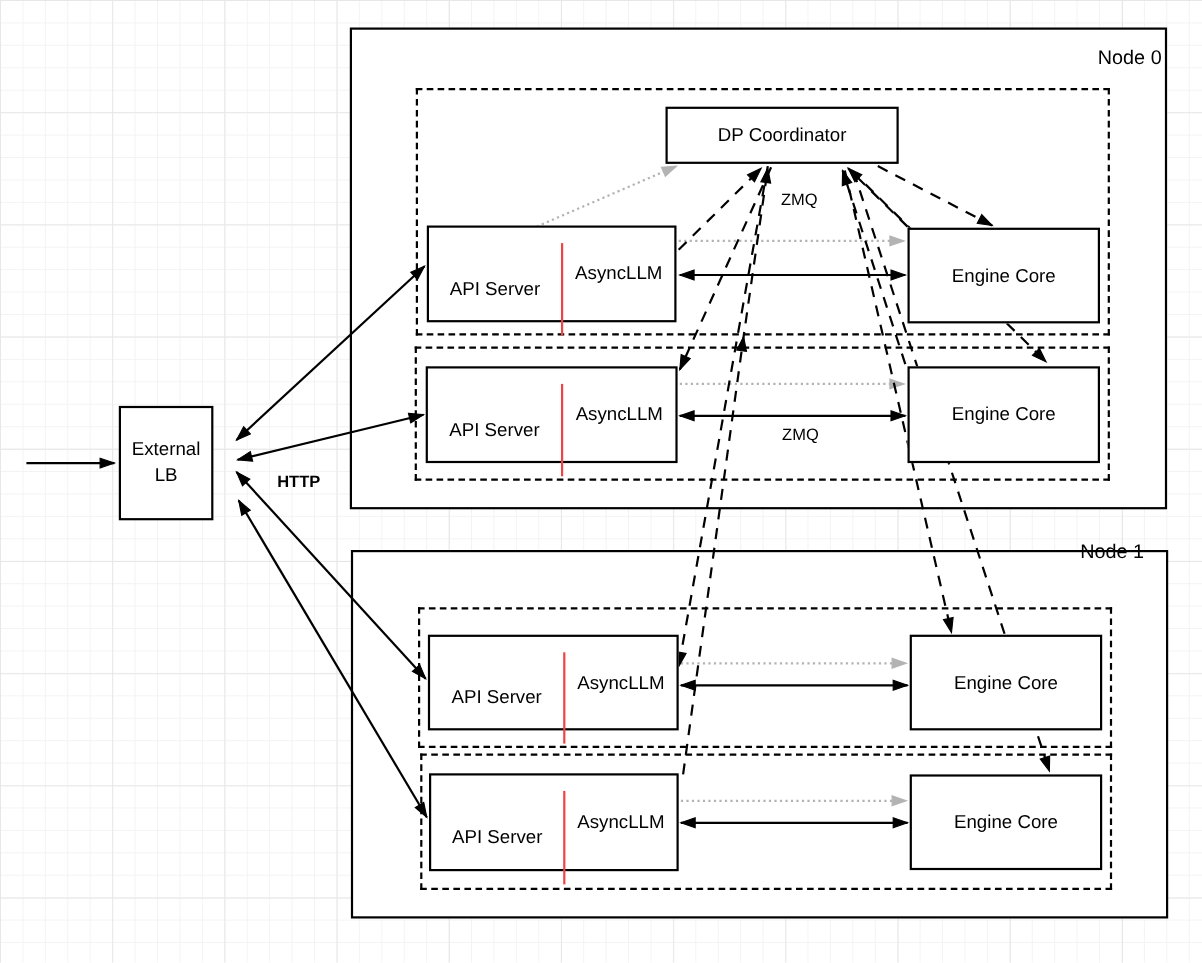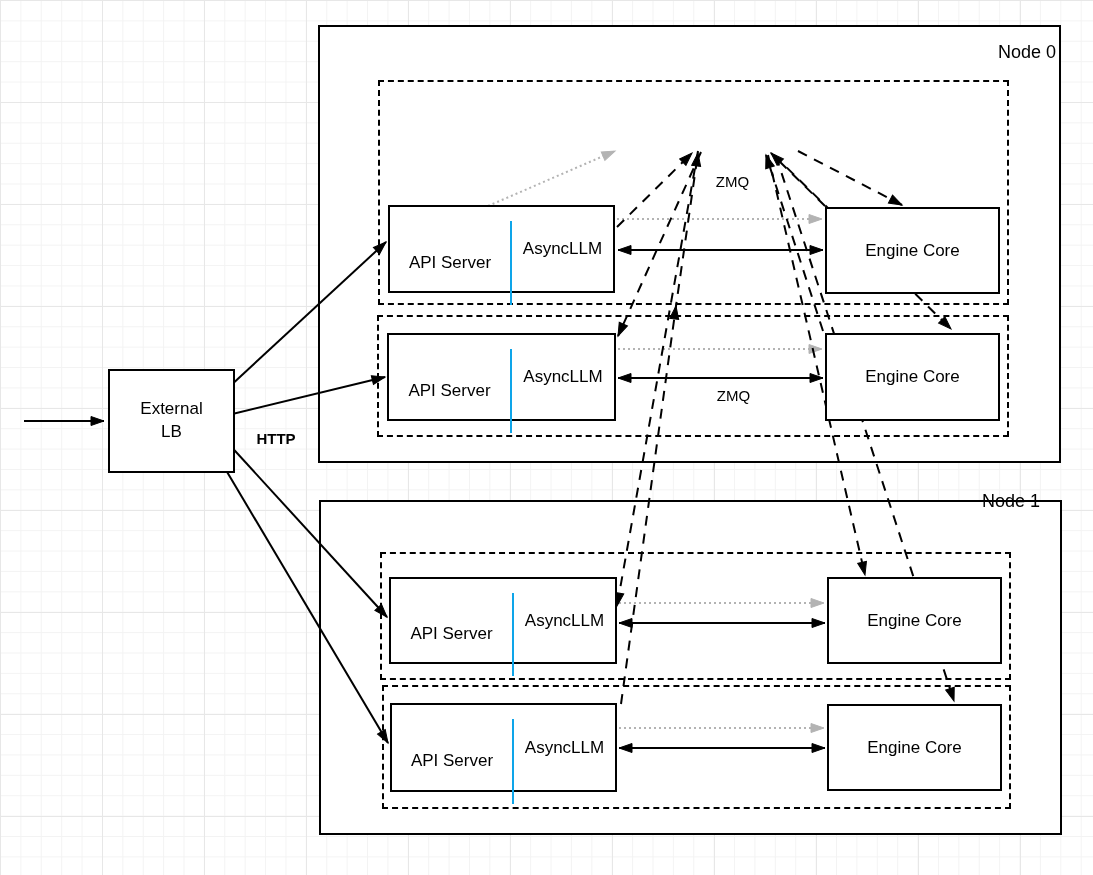--- a/index.html
+++ b/index.html
@@ -20,23 +20,23 @@
   }
   .nodebox{position:absolute;background:#fff;border:2px solid #000;box-sizing:border-box;z-index:1;}
   .dashedbox{position:absolute;border:2px dashed #000;box-sizing:border-box;z-index:2;}
   .node-label{position:absolute;font-size:18px;z-index:2;white-space:nowrap;}
   svg.connectors{position:absolute;left:0;top:0;z-index:3;}
   .box{position:absolute;background:#fff;border:2px solid #000;box-sizing:border-box;
        display:flex;align-items:center;justify-content:center;font-size:17px;z-index:4;
        text-align:center;}
   .split{padding:0;}
   .cell{height:100%;display:flex;align-items:center;justify-content:center;box-sizing:border-box;}
-  .cell.first{border-right:2px solid #0ea5e9;margin-top:27px;}
+  .cell.first{border-right:2px solid #ef4444;margin-top:27px;}
   .lb-box{flex-direction:column;line-height:1.35;}
-  .small-label{position:absolute;font-size:15px;z-index:5;text-align:center;white-space:nowrap;}
+  .small-label{position:absolute;font-size:15px;z-index:5;text-align:left;white-space:nowrap;}
 </style>
 </head>
 <body>
 
 <div id="canvas">
 
   <div class="nodebox" style="left:318px;top:25px;width:743px;height:438px;"></div>
   <div class="nodebox" style="left:319px;top:500px;width:743px;height:335px;"></div>
 
   <div class="node-label" style="left:977px;top:42px;margin-left:21px;">Node 0</div>
@@ -84,22 +84,25 @@
       <path d="M216,418 L385,377" marker-start="url(#mB)" marker-end="url(#mB)"></path>
       <path d="M215,429 L387,617" marker-start="url(#mB)" marker-end="url(#mB)"></path>
       <path d="M217,455 L388,743" marker-start="url(#mB)" marker-end="url(#mB)"></path>
       <path d="M618,250 L823,250" marker-start="url(#mB)" marker-end="url(#mB)"></path>
       <path d="M618,378 L823,378" marker-start="url(#mB)" marker-end="url(#mB)"></path>
       <path d="M619,623 L825,623" marker-start="url(#mB)" marker-end="url(#mB)"></path>
       <path d="M619,748 L825,748" marker-start="url(#mB)" marker-end="url(#mB)"></path>
     </g>
   </svg>
 
+  <div class="box" style="left:605px;top:97px;width:212px;height:52px;">
+    <span>DP Coordinator</span>
+  </div>
 
-  <div class="box lb-box" style="left:108px;top:369px;width:127px;height:104px;">
+  <div class="box lb-box" style="left:108px;top:369px;width:86px;height:104px;">
     <span>External</span>
     <span>LB</span>
   </div>
 
   <div class="box split" style="left:388px;top:205px;width:227px;height:88px;">
     <div class="cell first" style="width:122px;">
       <span>API Server</span>
     </div>
     <div class="cell" style="flex:1;">
       <span>AsyncLLM</span>

